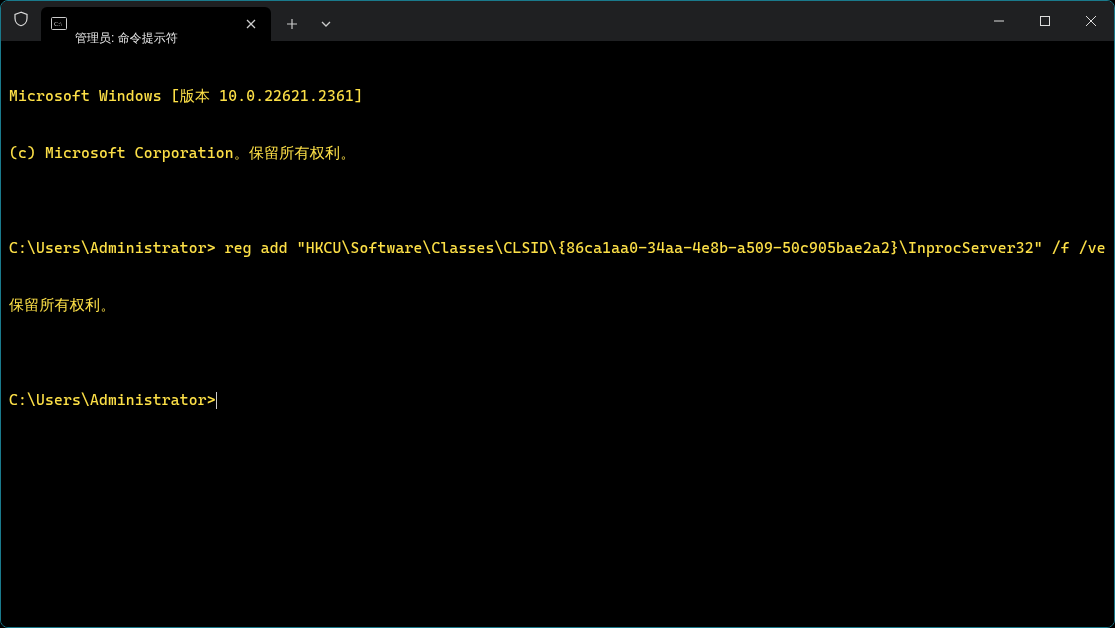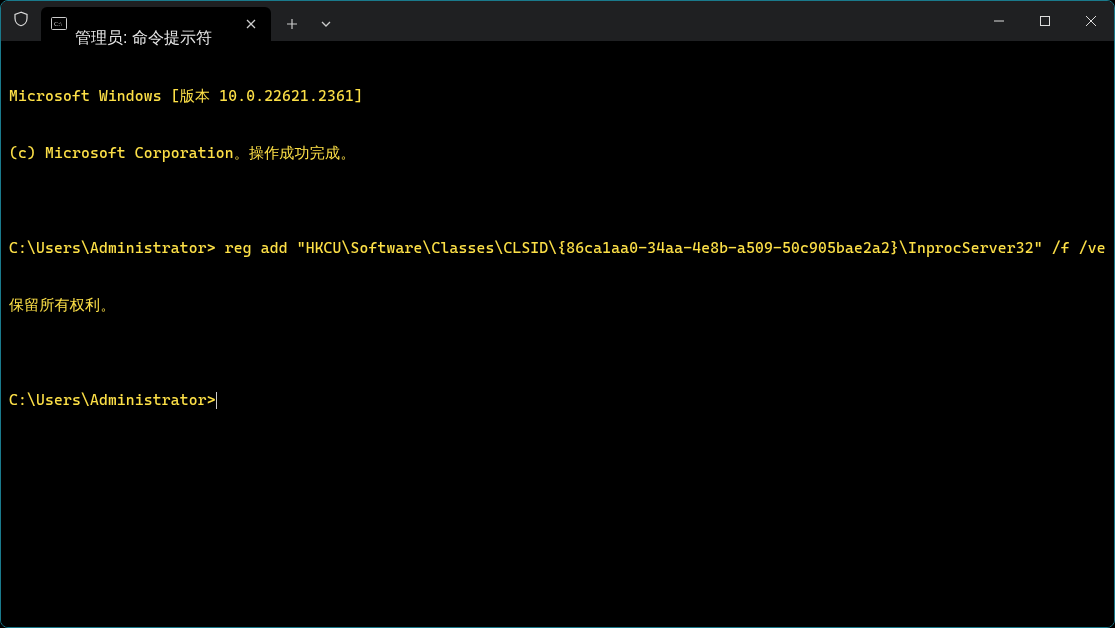--- a/index.html
+++ b/index.html
@@ -37,21 +37,21 @@
     min-width: 230px;
     height: 34px;
     gap: 8px;
   }
   .tab-icon {
     width: 16px; height: 16px;
     display: flex; align-items: center; justify-content: center;
   }
   .tab-title {
     color: #e8e8e8;
-    font-size: 16px;
+    font-size: 12px;
     flex: 1;
     white-space: nowrap;
     overflow: hidden;
     margin-top: 28px;
   }
   .tab-close {
     width: 20px; height: 20px;
     display: flex; align-items: center; justify-content: center;
     color: #ccc;
     font-size: 12px;
@@ -157,19 +157,19 @@
       <svg viewBox="0 0 10 10">
         <line x1="0" y1="0" x2="10" y2="10" stroke="#ddd" stroke-width="1"></line>
         <line x1="10" y1="0" x2="0" y2="10" stroke="#ddd" stroke-width="1"></line>
       </svg>
     </div>
   </div>
 </div>
 
 <div class="terminal">
   <div class="term-line">Microsoft Windows [版本 10.0.22621.2361]</div>
-  <div class="term-line">(c) Microsoft Corporation。操作成功完成。</div>
+  <div class="term-line">(c) Microsoft Corporation。保留所有权利。</div>
   <div class="term-line"></div>
   <div class="term-line">C:\Users\Administrator&gt; reg add "HKCU\Software\Classes\CLSID\{86ca1aa0-34aa-4e8b-a509-50c905bae2a2}\InprocServer32" /f /ve</div>
   <div class="term-line">保留所有权利。</div>
   <div class="term-line"></div>
   <div class="term-line"><span>C:\Users\Administrator&gt;</span><span class="cursor"></span></div>
 </div>
 
 </body></html>

